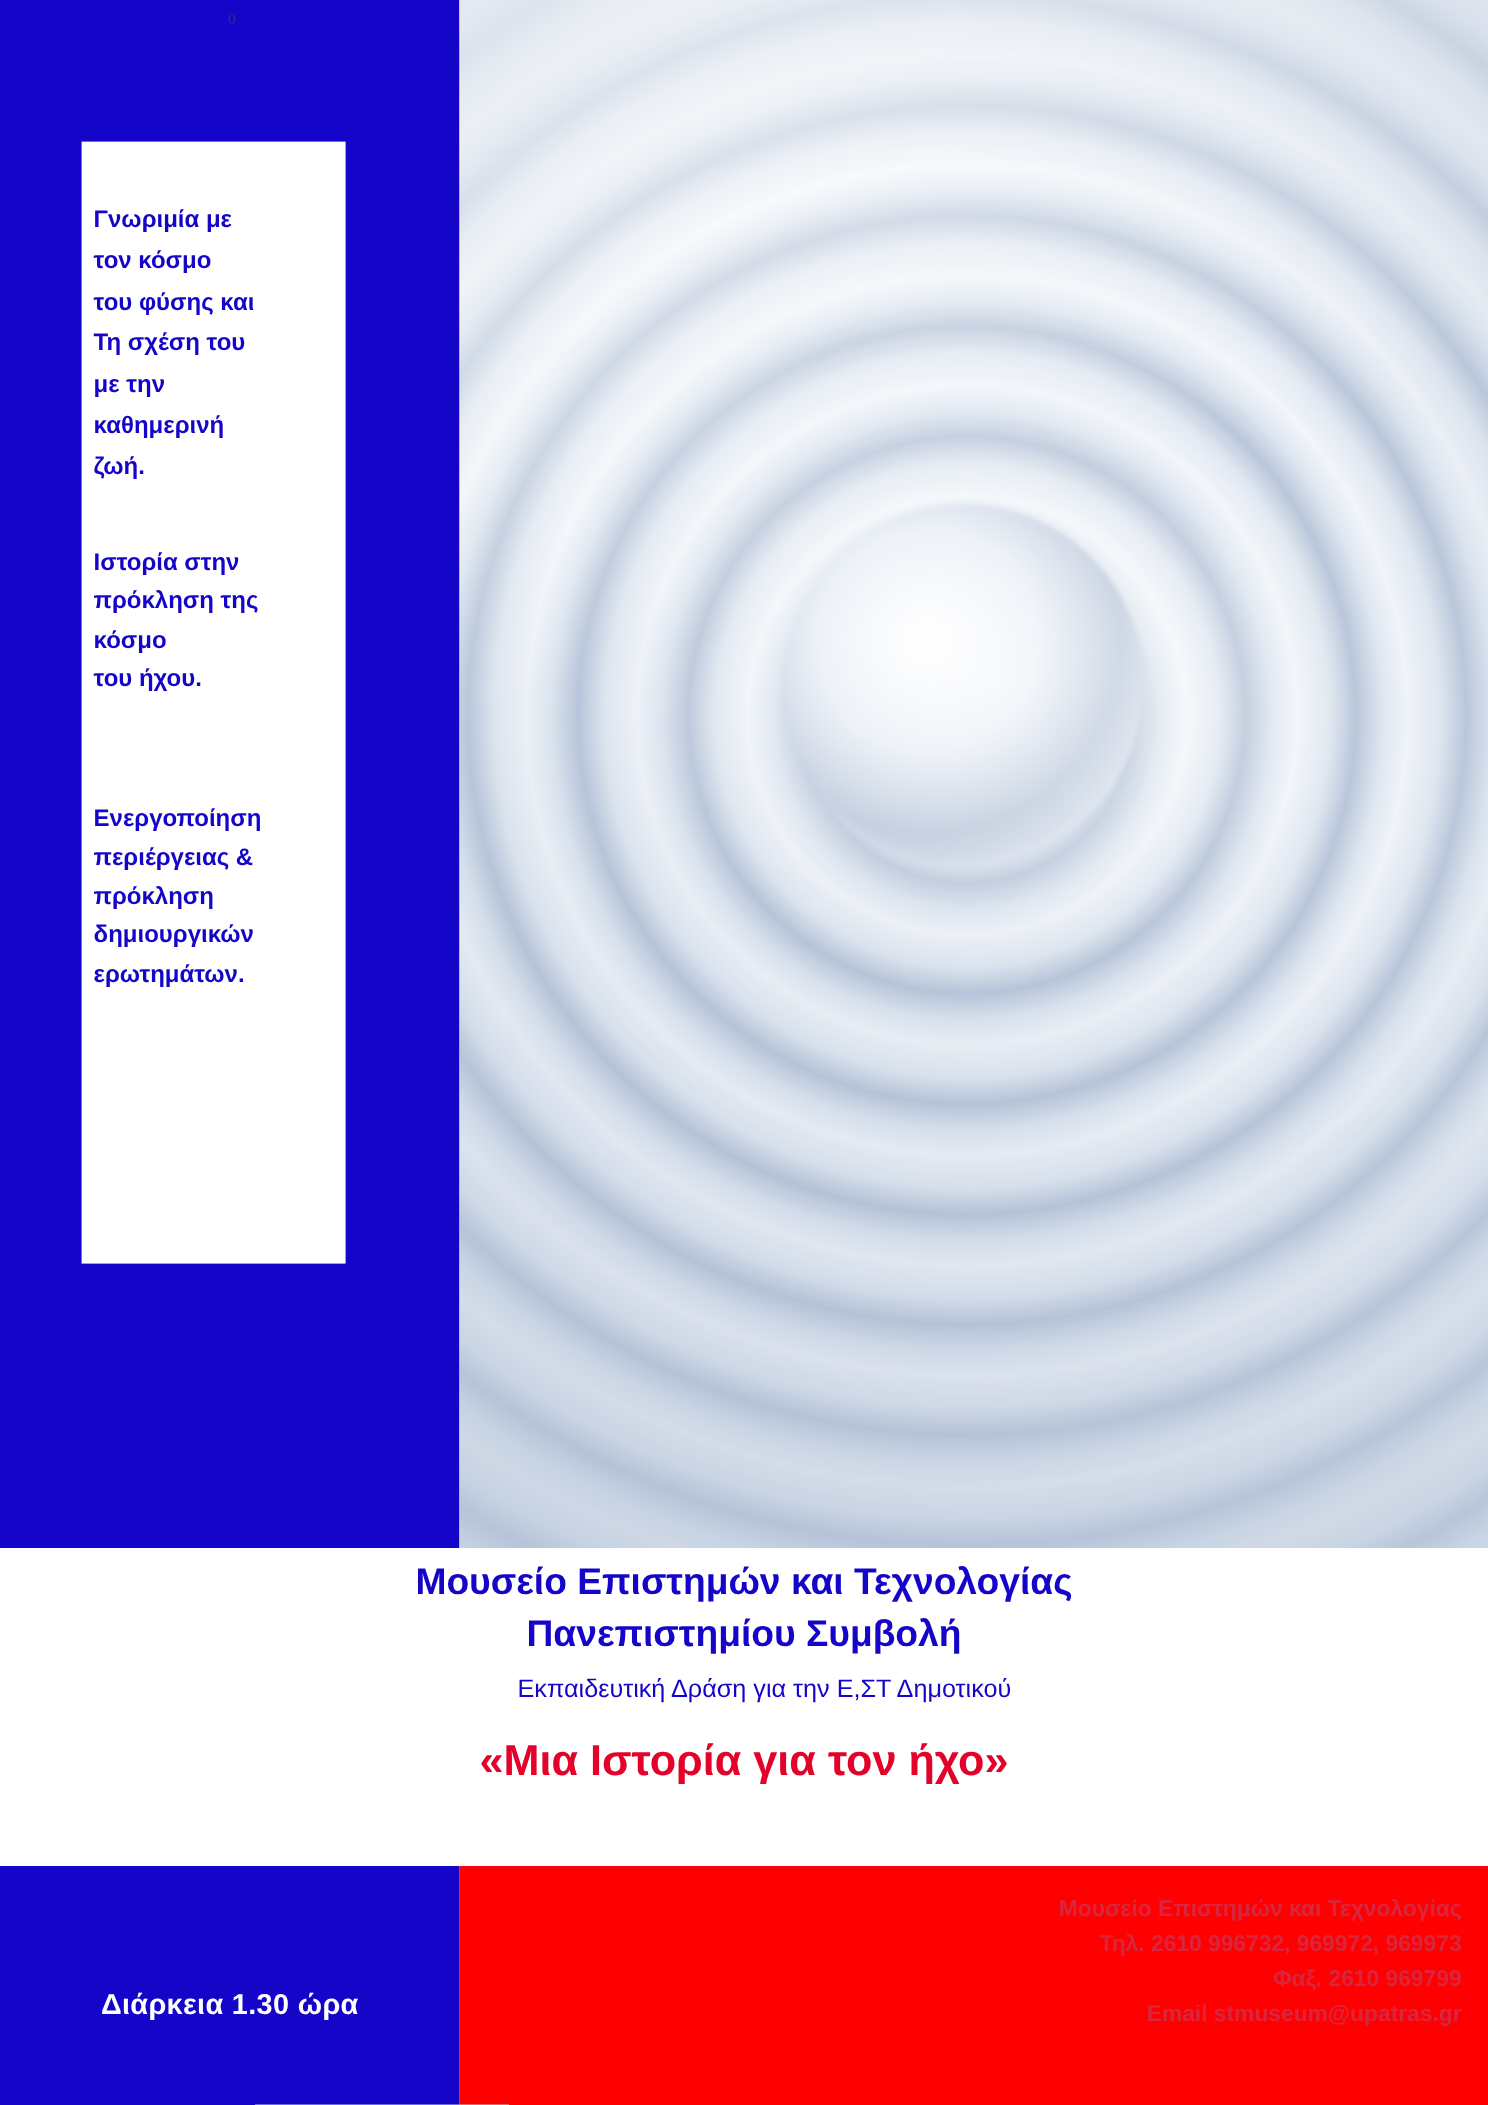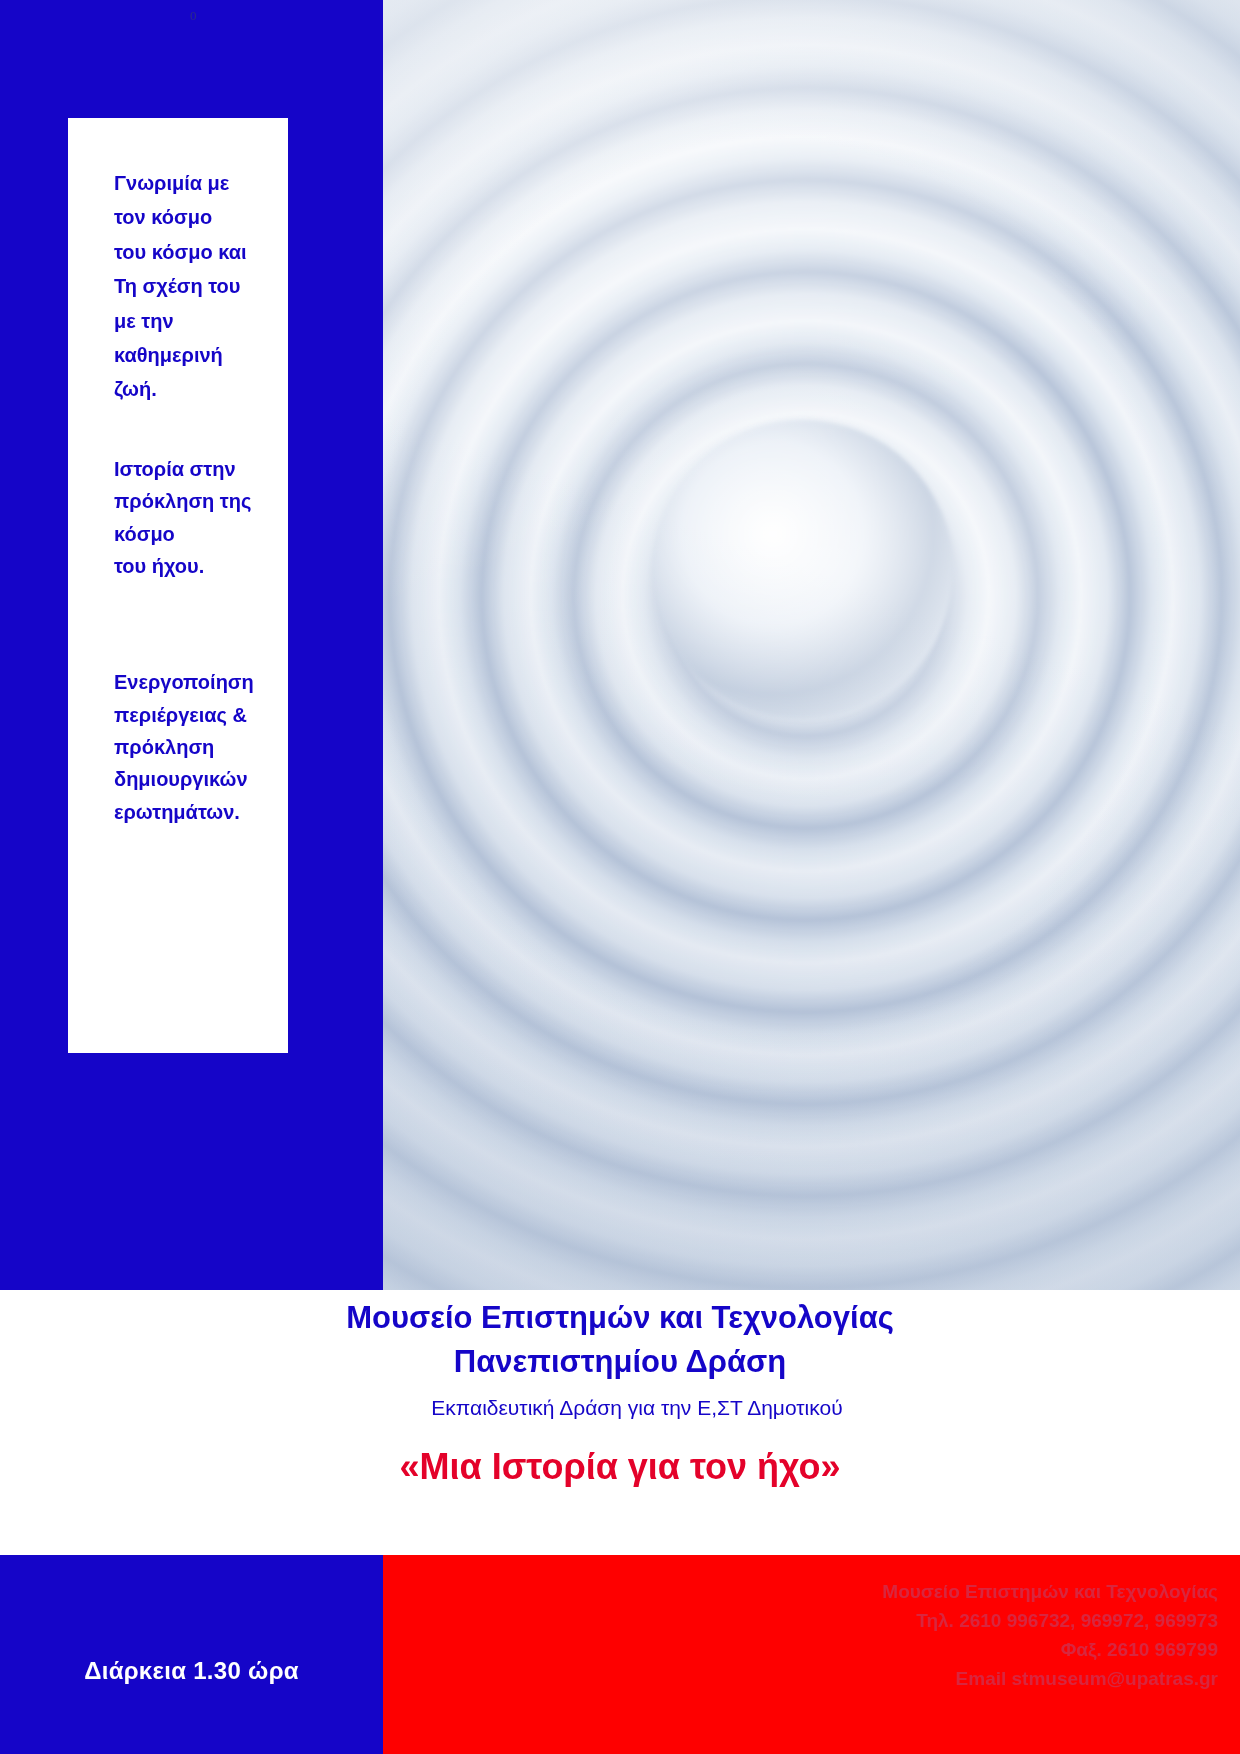--- a/index.html
+++ b/index.html
@@ -97,21 +97,20 @@
     background: #ffffff;
     padding: 0;
     box-sizing: border-box;
   }
   .whitebox-inner {
     padding: 48px 14px 10px 10px;
     color: #1505c8;
     font-weight: bold;
     font-size: 20px;
     line-height: 1.72;
-    margin-left: 36px;
   }
   .wb-p { margin: 0 0 0 0; }
   .wb-gap-lg { height: 46px; }
   .wb-gap-xl { height: 84px; }
   .wb-tight { line-height: 1.62; }
 
   
   .mid-area {
     position: absolute;
     left: 0;
@@ -204,21 +203,21 @@
       <div class="ripple-vignette"></div>
     </div>
 
     <div class="corner-mark">0</div>
 
     <div class="whitebox">
       <div class="whitebox-inner">
         <div class="wb-p">
           <div>Γνωριμία με</div>
           <div>τον κόσμο</div>
-          <div>του κόσμο και</div>
+          <div>του φύσης και</div>
           <div>Τη σχέση του</div>
           <div>με την</div>
           <div>καθημερινή</div>
           <div>ζωή.</div>
         </div>
 
         <div class="wb-gap-lg"></div>
 
         <div class="wb-p wb-tight">
           <div>Ιστορία στην</div>
@@ -236,21 +235,21 @@
           <div>δημιουργικών</div>
           <div>ερωτημάτων.</div>
         </div>
       </div>
     </div>
   </div>
 
   <div class="mid-area">
     <div class="museum-title">
       <div>Μουσείο Επιστημών και Τεχνολογίας</div>
-      <div>Πανεπιστημίου Δράση</div>
+      <div>Πανεπιστημίου Συμβολή</div>
     </div>
     <div class="subtitle">Εκπαιδευτική Δράση για την Ε,ΣΤ Δημοτικού</div>
     <div class="headline">«Μια Ιστορία για τον ήχο»</div>
   </div>
 
   <div class="bottom-area">
     <div class="bottom-blue"></div>
     <div class="bottom-red"></div>
     <div class="duration">Διάρκεια  1.30 ώρα</div>
     <div class="contact">

